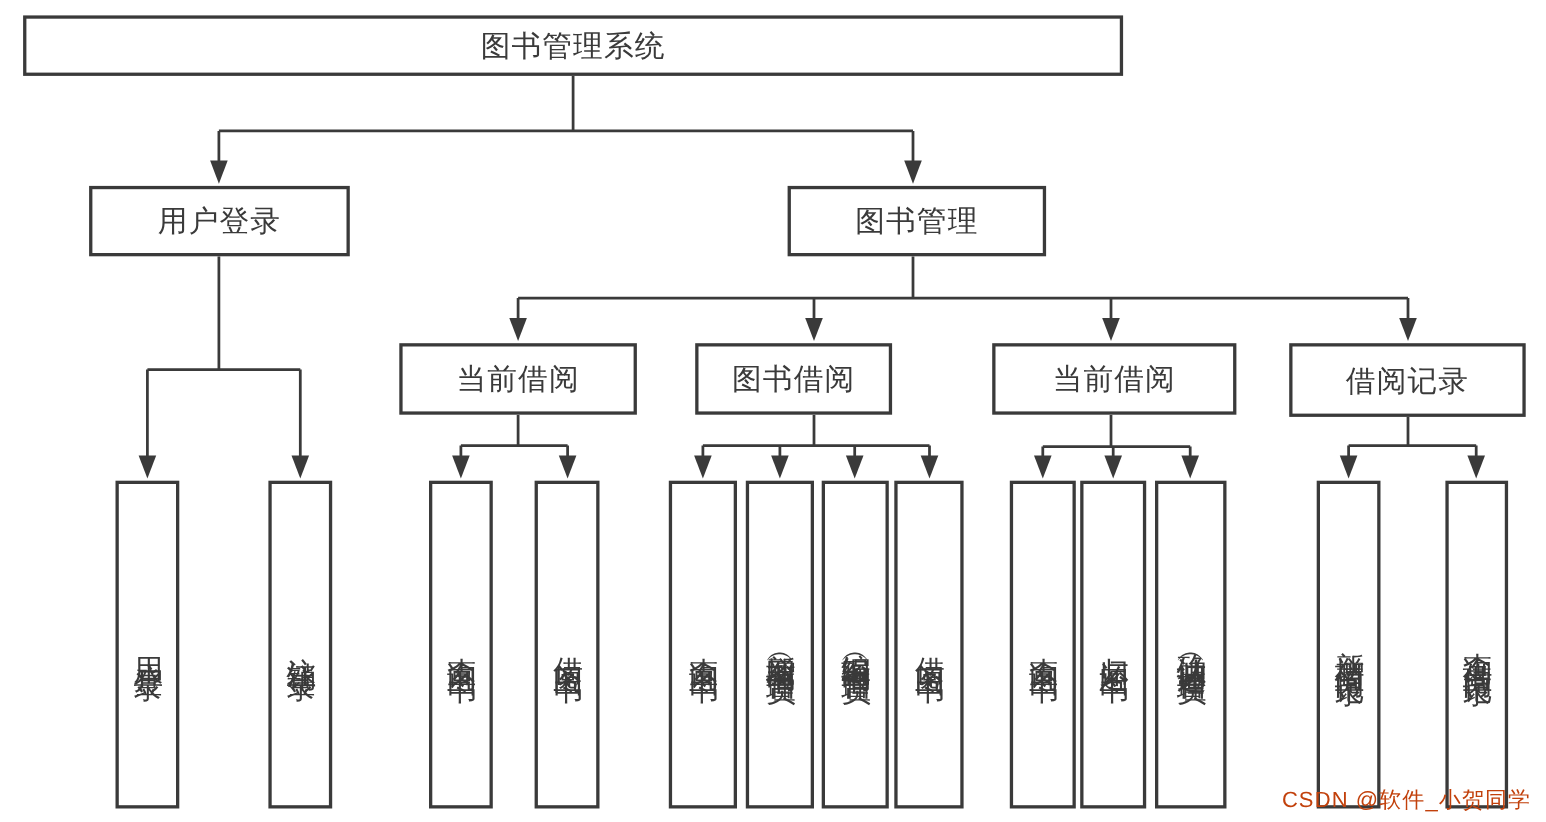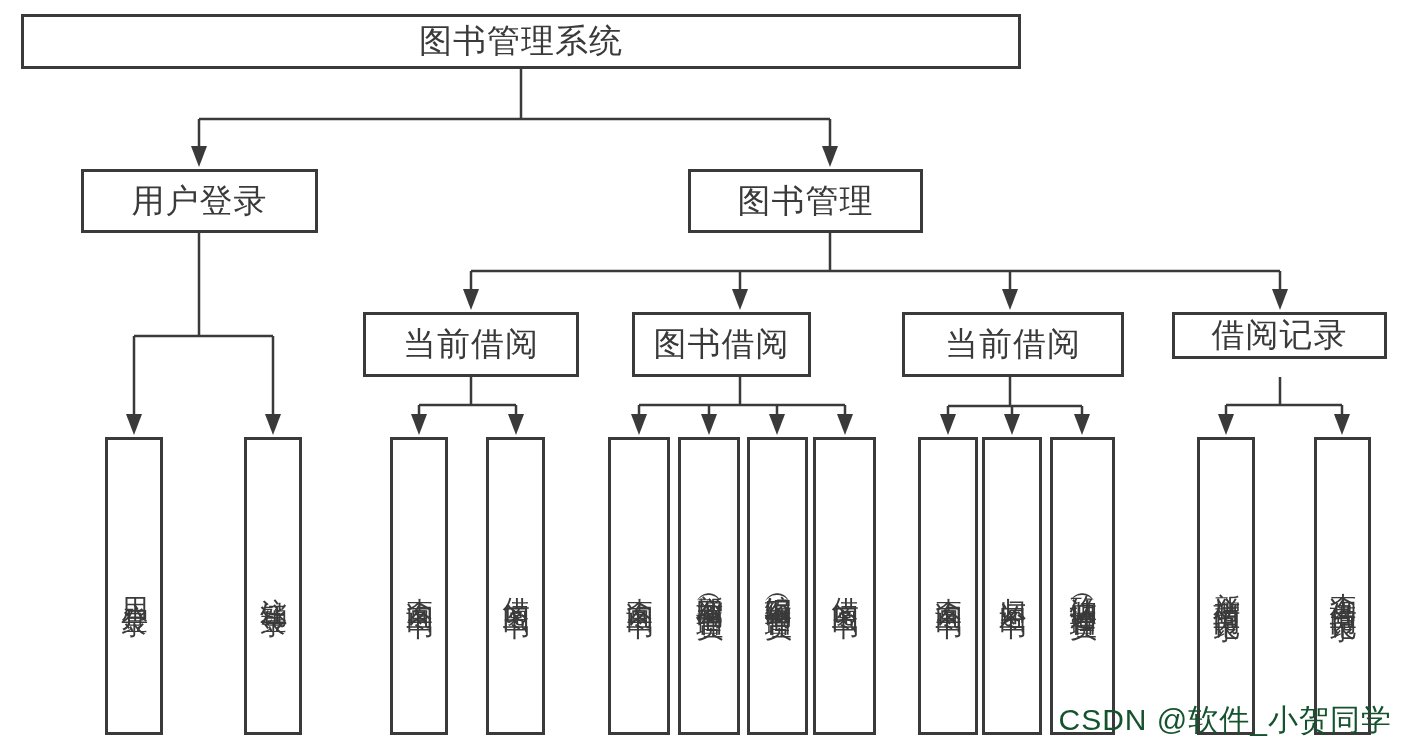--- a/index.html
+++ b/index.html
@@ -22,39 +22,39 @@
     box-sizing: border-box;
     border: 3px solid #3a3a3a;
     background: #ffffff;
     display: flex;
     align-items: center;
     justify-content: center;
     color: #3a3a3a;
     z-index: 2;
   }
   .node .h-label {
-    font-size: 33px;
+    font-size: 27px;
     letter-spacing: 1px;
     white-space: nowrap;
   }
   .node.leaf .v-label {
     writing-mode: vertical-rl;
     text-orientation: mixed;
     font-size: 27px;
     line-height: 1.1;
     letter-spacing: 5px;
     white-space: nowrap;
   }
   .node.leaf .v-label.tight { letter-spacing: 3px; }
   .watermark {
     position: absolute;
     right: 13px;
     bottom: 6px;
-    font-size: 30px;
-    color: #14532d;
+    font-size: 20px;
+    color: #c2410c;
     letter-spacing: 1px;
     z-index: 5;
     white-space: nowrap;
   }
 </style>
 </head>
 <body>
 
 <div class="canvas">
 
@@ -98,34 +98,34 @@
     </g>
   </svg>
 
   <div class="node" style="left:21px; top:14px; width:1000px; height:55px;">
     <span class="h-label">图书管理系统</span>
   </div>
 
   <div class="node" style="left:81px; top:169px; width:237px; height:64px;">
     <span class="h-label">用户登录</span>
   </div>
-  <div class="node" style="left:688px; top:169px; width:235px; height:64px;">
+  <div class="node" style="left:716px; top:169px; width:235px; height:64px;">
     <span class="h-label">图书管理</span>
   </div>
 
   <div class="node" style="left:363px; top:312px; width:216px; height:65px;">
     <span class="h-label">当前借阅</span>
   </div>
   <div class="node" style="left:632px; top:312px; width:179px; height:65px;">
     <span class="h-label">图书借阅</span>
   </div>
   <div class="node" style="left:902px; top:312px; width:222px; height:65px;">
     <span class="h-label">当前借阅</span>
   </div>
-  <div class="node" style="left:1172px; top:312px; width:215px; height:47px;">
+  <div class="node" style="left:1172px; top:312px; width:215px; height:67px;">
     <span class="h-label">借阅记录</span>
   </div>
 
   <div class="node leaf" style="left:105px; top:437px; width:58px; height:298px;">
     <span class="v-label">用户登录</span>
   </div>
   <div class="node leaf" style="left:244px; top:437px; width:58px; height:298px;">
     <span class="v-label">注销登录</span>
   </div>
 

